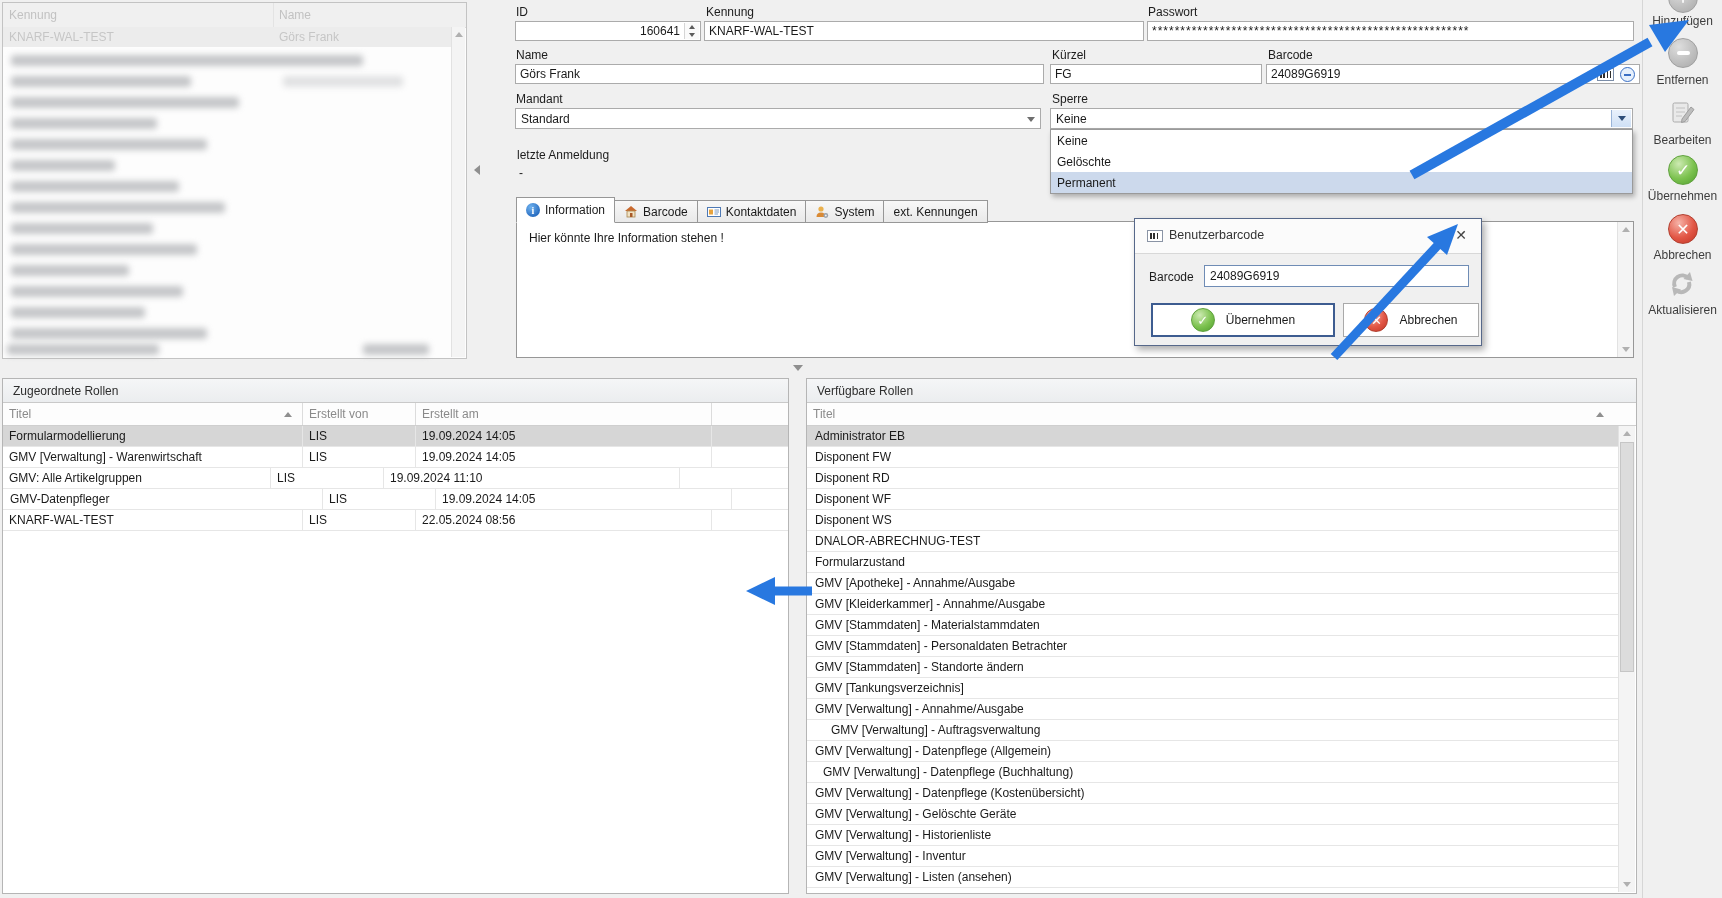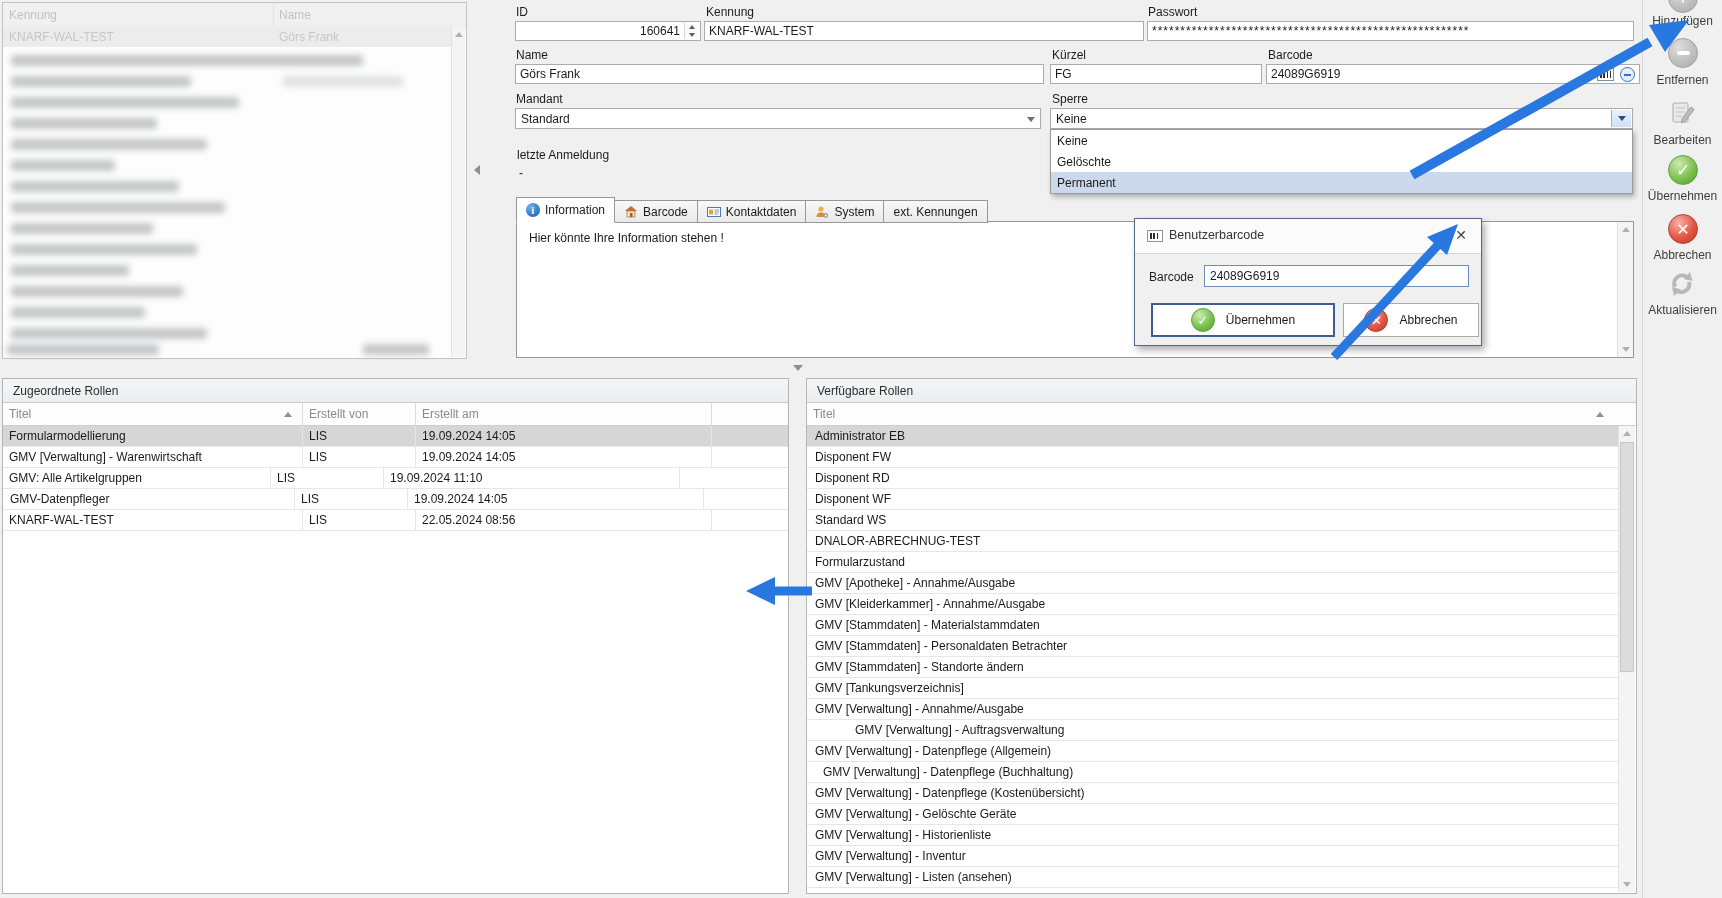--- a/index.html
+++ b/index.html
@@ -349,21 +349,21 @@
           <div class="td" style="width: 296px;">19.09.2024 14:05</div>
           <div class="td nob" style="flex: 1 1 0%;"></div>
         </div>
         <div class="trow">
           <div class="td" style="width: 268px;">GMV: Alle Artikelgruppen</div>
           <div class="td" style="width: 113px;">LIS</div>
           <div class="td" style="width: 296px;">19.09.2024 11:10</div>
           <div class="td nob" style="flex: 1 1 0%;"></div>
         </div>
         <div class="trow">
-          <div class="td" style="width: 292px; padding-left: 7px;">GMV-Datenpfleger</div>
+          <div class="td" style="width: 320px; padding-left: 7px;">GMV-Datenpfleger</div>
           <div class="td" style="width: 113px;">LIS</div>
           <div class="td" style="width: 296px;">19.09.2024 14:05</div>
           <div class="td nob" style="flex: 1 1 0%;"></div>
         </div>
         <div class="trow">
           <div class="td" style="width: 300px;">KNARF-WAL-TEST</div>
           <div class="td" style="width: 113px;">LIS</div>
           <div class="td" style="width: 296px;">22.05.2024 08:56</div>
           <div class="td nob" style="flex: 1 1 0%;"></div>
         </div>
@@ -387,21 +387,21 @@
         <div class="trow">
           <div class="td nob" style="flex: 1 1 0%; padding-left: 8px;">Disponent FW</div>
         </div>
         <div class="trow">
           <div class="td nob" style="flex: 1 1 0%; padding-left: 8px;">Disponent RD</div>
         </div>
         <div class="trow">
           <div class="td nob" style="flex: 1 1 0%; padding-left: 8px;">Disponent WF</div>
         </div>
         <div class="trow">
-          <div class="td nob" style="flex: 1 1 0%; padding-left: 8px;">Standard WS</div>
+          <div class="td nob" style="flex: 1 1 0%; padding-left: 8px;">Disponent WS</div>
         </div>
         <div class="trow">
           <div class="td nob" style="flex: 1 1 0%; padding-left: 8px;">DNALOR-ABRECHNUG-TEST</div>
         </div>
         <div class="trow">
           <div class="td nob" style="flex: 1 1 0%; padding-left: 8px;">Formularzustand</div>
         </div>
         <div class="trow">
           <div class="td nob" style="flex: 1 1 0%; padding-left: 8px;">GMV [Apotheke] - Annahme/Ausgabe</div>
         </div>
@@ -417,21 +417,21 @@
         <div class="trow">
           <div class="td nob" style="flex: 1 1 0%; padding-left: 8px;">GMV [Stammdaten] - Standorte ändern</div>
         </div>
         <div class="trow">
           <div class="td nob" style="flex: 1 1 0%; padding-left: 8px;">GMV [Tankungsverzeichnis]</div>
         </div>
         <div class="trow">
           <div class="td nob" style="flex: 1 1 0%; padding-left: 8px;">GMV [Verwaltung] - Annahme/Ausgabe</div>
         </div>
         <div class="trow">
-          <div class="td nob" style="flex: 1 1 0%; padding-left: 24px; margin-left: 24px;">GMV [Verwaltung] - Auftragsverwaltung</div>
+          <div class="td nob" style="flex: 1 1 0%; padding-left: 24px;">GMV [Verwaltung] - Auftragsverwaltung</div>
         </div>
         <div class="trow">
           <div class="td nob" style="flex: 1 1 0%; padding-left: 8px;">GMV [Verwaltung] - Datenpflege (Allgemein)</div>
         </div>
         <div class="trow">
           <div class="td nob" style="flex: 1 1 0%; padding-left: 16px;">GMV [Verwaltung] - Datenpflege (Buchhaltung)</div>
         </div>
         <div class="trow">
           <div class="td nob" style="flex: 1 1 0%; padding-left: 8px;">GMV [Verwaltung] - Datenpflege (Kostenübersicht)</div>
         </div>

